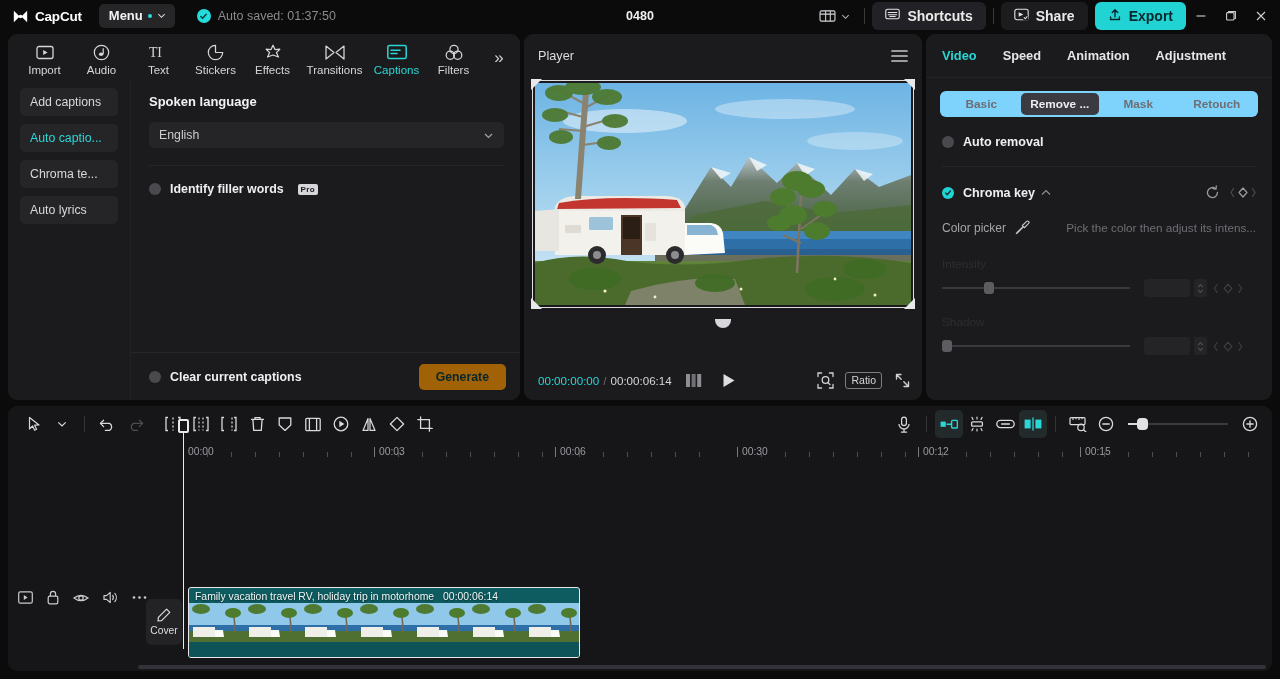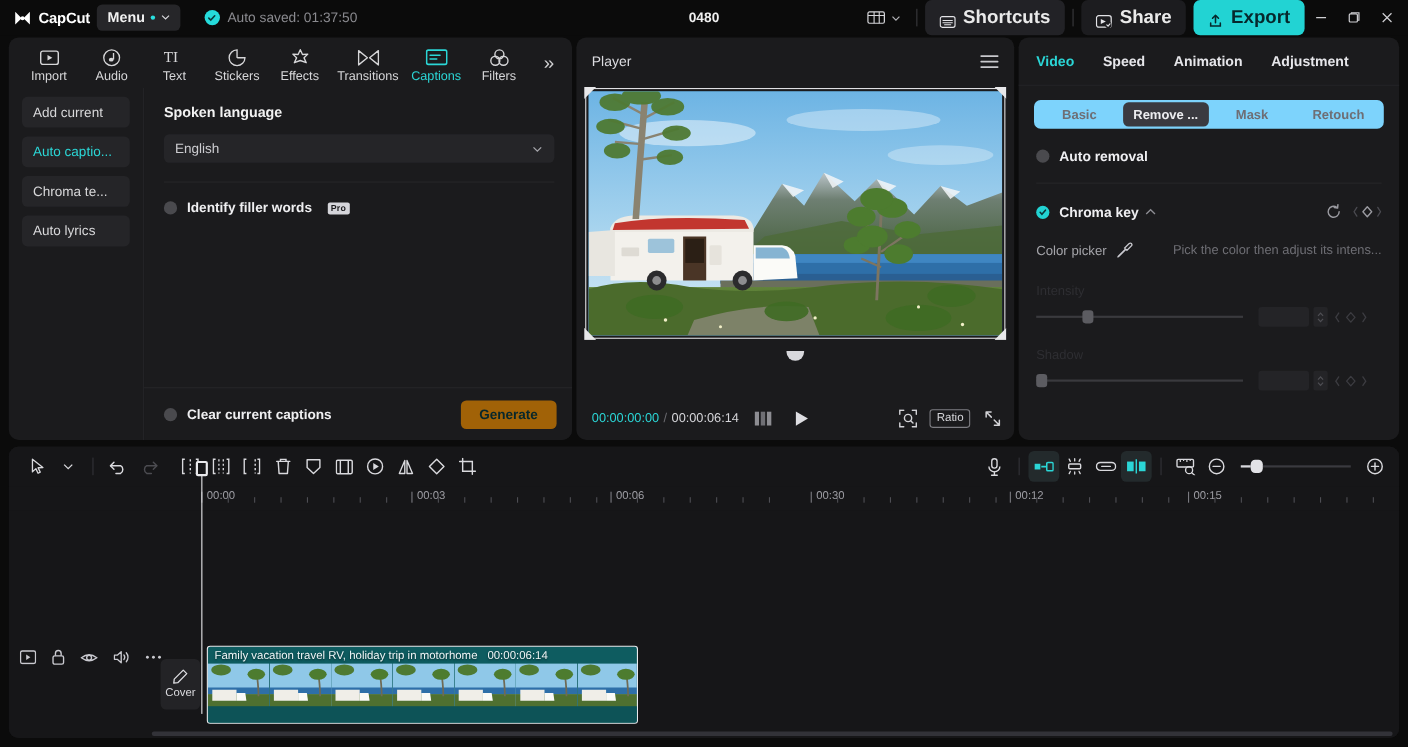--- a/index.html
+++ b/index.html
@@ -15,41 +15,41 @@
   
   .titlebar {
     position: absolute; left: 0; top: 0; width: 1280px; height: 32px;
     display: flex; align-items: center; background: #0b0b0b;
   }
   .logo-wrap { display: flex; align-items: center; gap: 6px; margin-left: 12px; }
   .logo-mark { width: 17px; height: 15px; }
   .logo-text { color: #fff; font-size: 13.5px; font-weight: bold; letter-spacing: -.2px; }
   .menu-btn {
     display: flex; align-items: center; gap: 5px;
-    margin-left: 6px; padding: 4px 9px 5px 10px; border-radius: 5px;
+    margin-left: 17px; padding: 4px 9px 5px 10px; border-radius: 5px;
     background: #262629; color: #f2f2f2; font-size: 13px; font-weight: bold;
     cursor: default;
   }
   .menu-dot { width: 4px; height: 4px; border-radius: 50%; background: #29e0e0; display:inline-block; }
   .chev { width: 9px; height: 9px; display:inline-block; }
   .autosave { display: flex; align-items: center; gap: 7px; margin-left: 22px; }
   .autosave-ic { width: 14px; height: 14px; border-radius: 50%; background: #25dbdb;
      display: flex; align-items: center; justify-content: center; }
   .autosave-txt { color: #8a8a8f; font-size: 12.5px; }
   .proj-title {
     position: absolute; left: 0; right: 0; top: 0; height: 32px;
     display: flex; align-items: center; justify-content: center;
     color: #f0f0f0; font-size: 12.5px; font-weight: bold; pointer-events: none;
   }
   .tb-right { margin-left: auto; display: flex; align-items: center; gap: 0px; padding-right: 4px; }
   .tb-icon-btn { display: flex; align-items: center; gap: 5px; padding: 5px 7px; border-radius: 5px; cursor: default; }
   .tb-sep { width: 1px; height: 16px; background: #3a3a3e; margin: 0 7px; }
   .pill {
-    display: flex; align-items: flex-end; gap: 7px;
-    padding: 6px 13px; border-radius: 6px; font-size: 17px; font-weight: bold;
+    display: flex; align-items: flex-start; gap: 7px;
+    padding: 6px 13px; border-radius: 6px; font-size: 14px; font-weight: bold;
     cursor: default;
   }
   .pill.shortcuts { background: #222226; color: #eaeaea; }
   .pill.share { background: #1c1c1f; color: #eaeaea; }
   .pill.export { background: #22d3d3; color: #06282c; margin-left: 7px; }
   .wbtn { width: 30px; height: 28px; display: flex; align-items: center; justify-content: center;
      color: #cfcfcf; cursor: default; }
 
   
   .panels { position: absolute; left: 0; top: 32px; width: 1280px; height: 370px; }
@@ -381,21 +381,21 @@
               </svg>
           </span>
           <span class="tl">Filters</span>
         </div>
 
         <div class="tab-more">»</div>
       </div>
 
       <div class="left-body">
         <div class="left-nav">
-          <div class="lnav-item">Add current</div>
+          <div class="lnav-item">Add captions</div>
           <div class="lnav-item active">Auto captio...</div>
           <div class="lnav-item">Chroma te...</div>
           <div class="lnav-item">Auto lyrics</div>
         </div>
 
         <div class="left-content">
           <div class="lc-pad">
             <div class="sec-title">Spoken language</div>
             <div class="select">
               <span>English</span>

